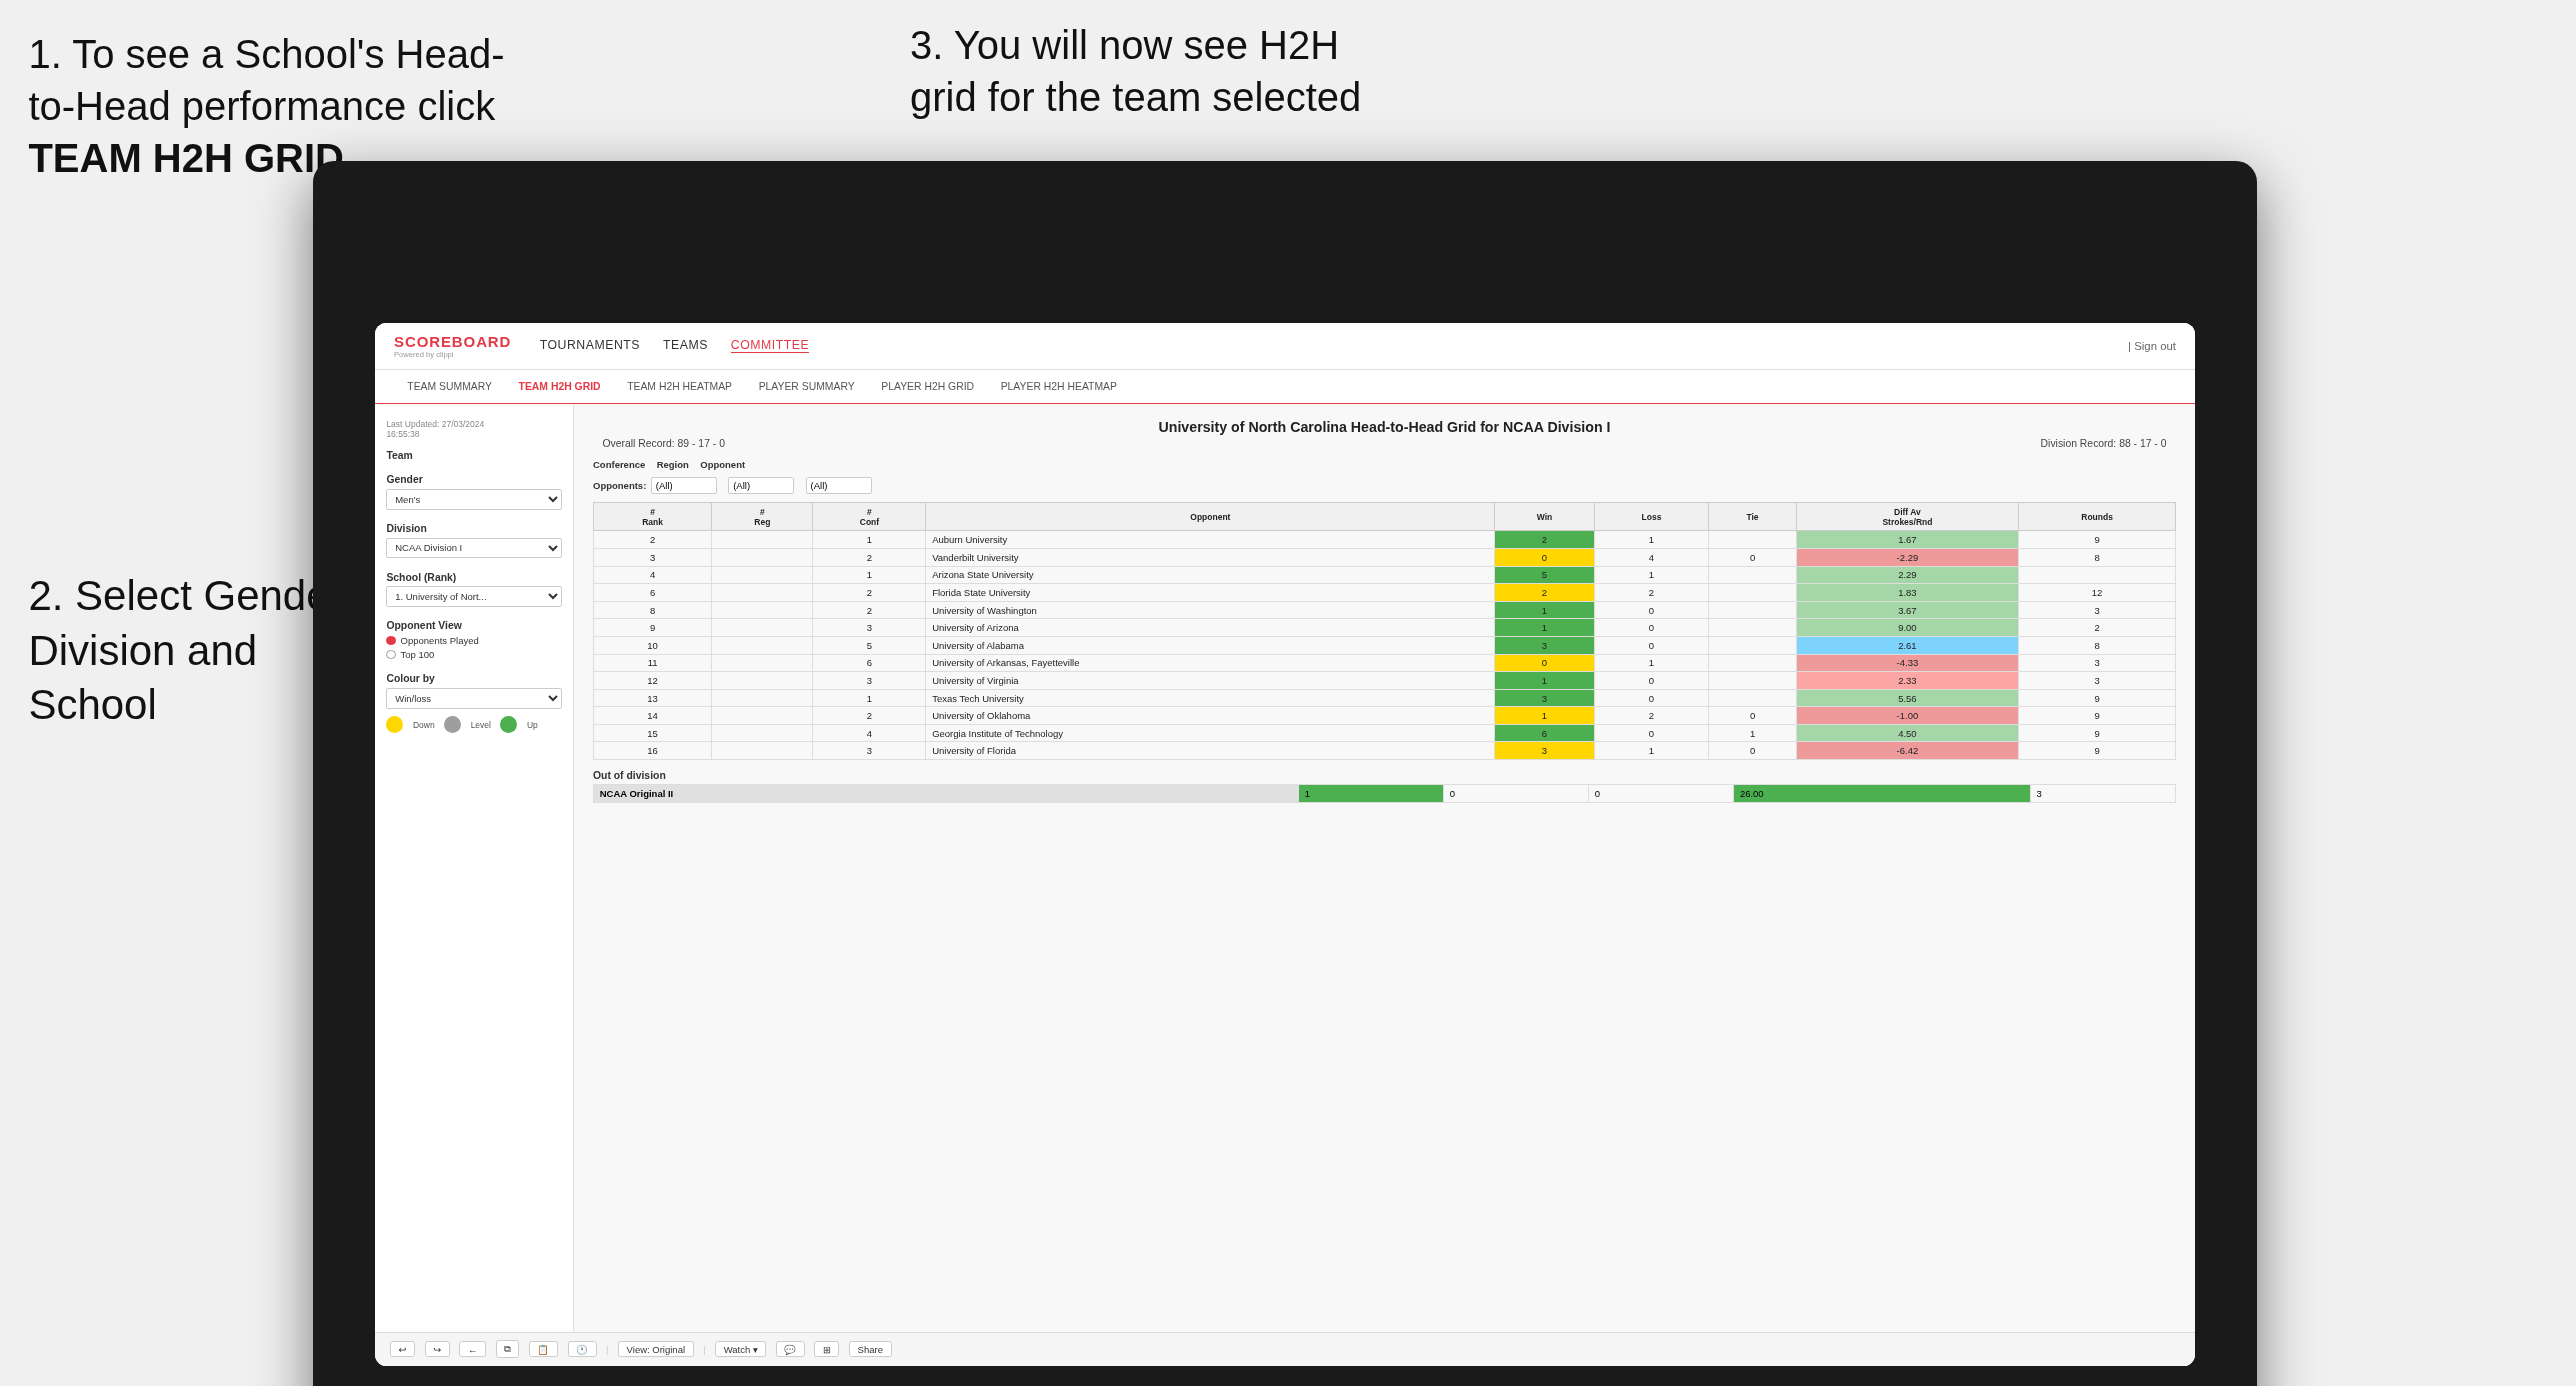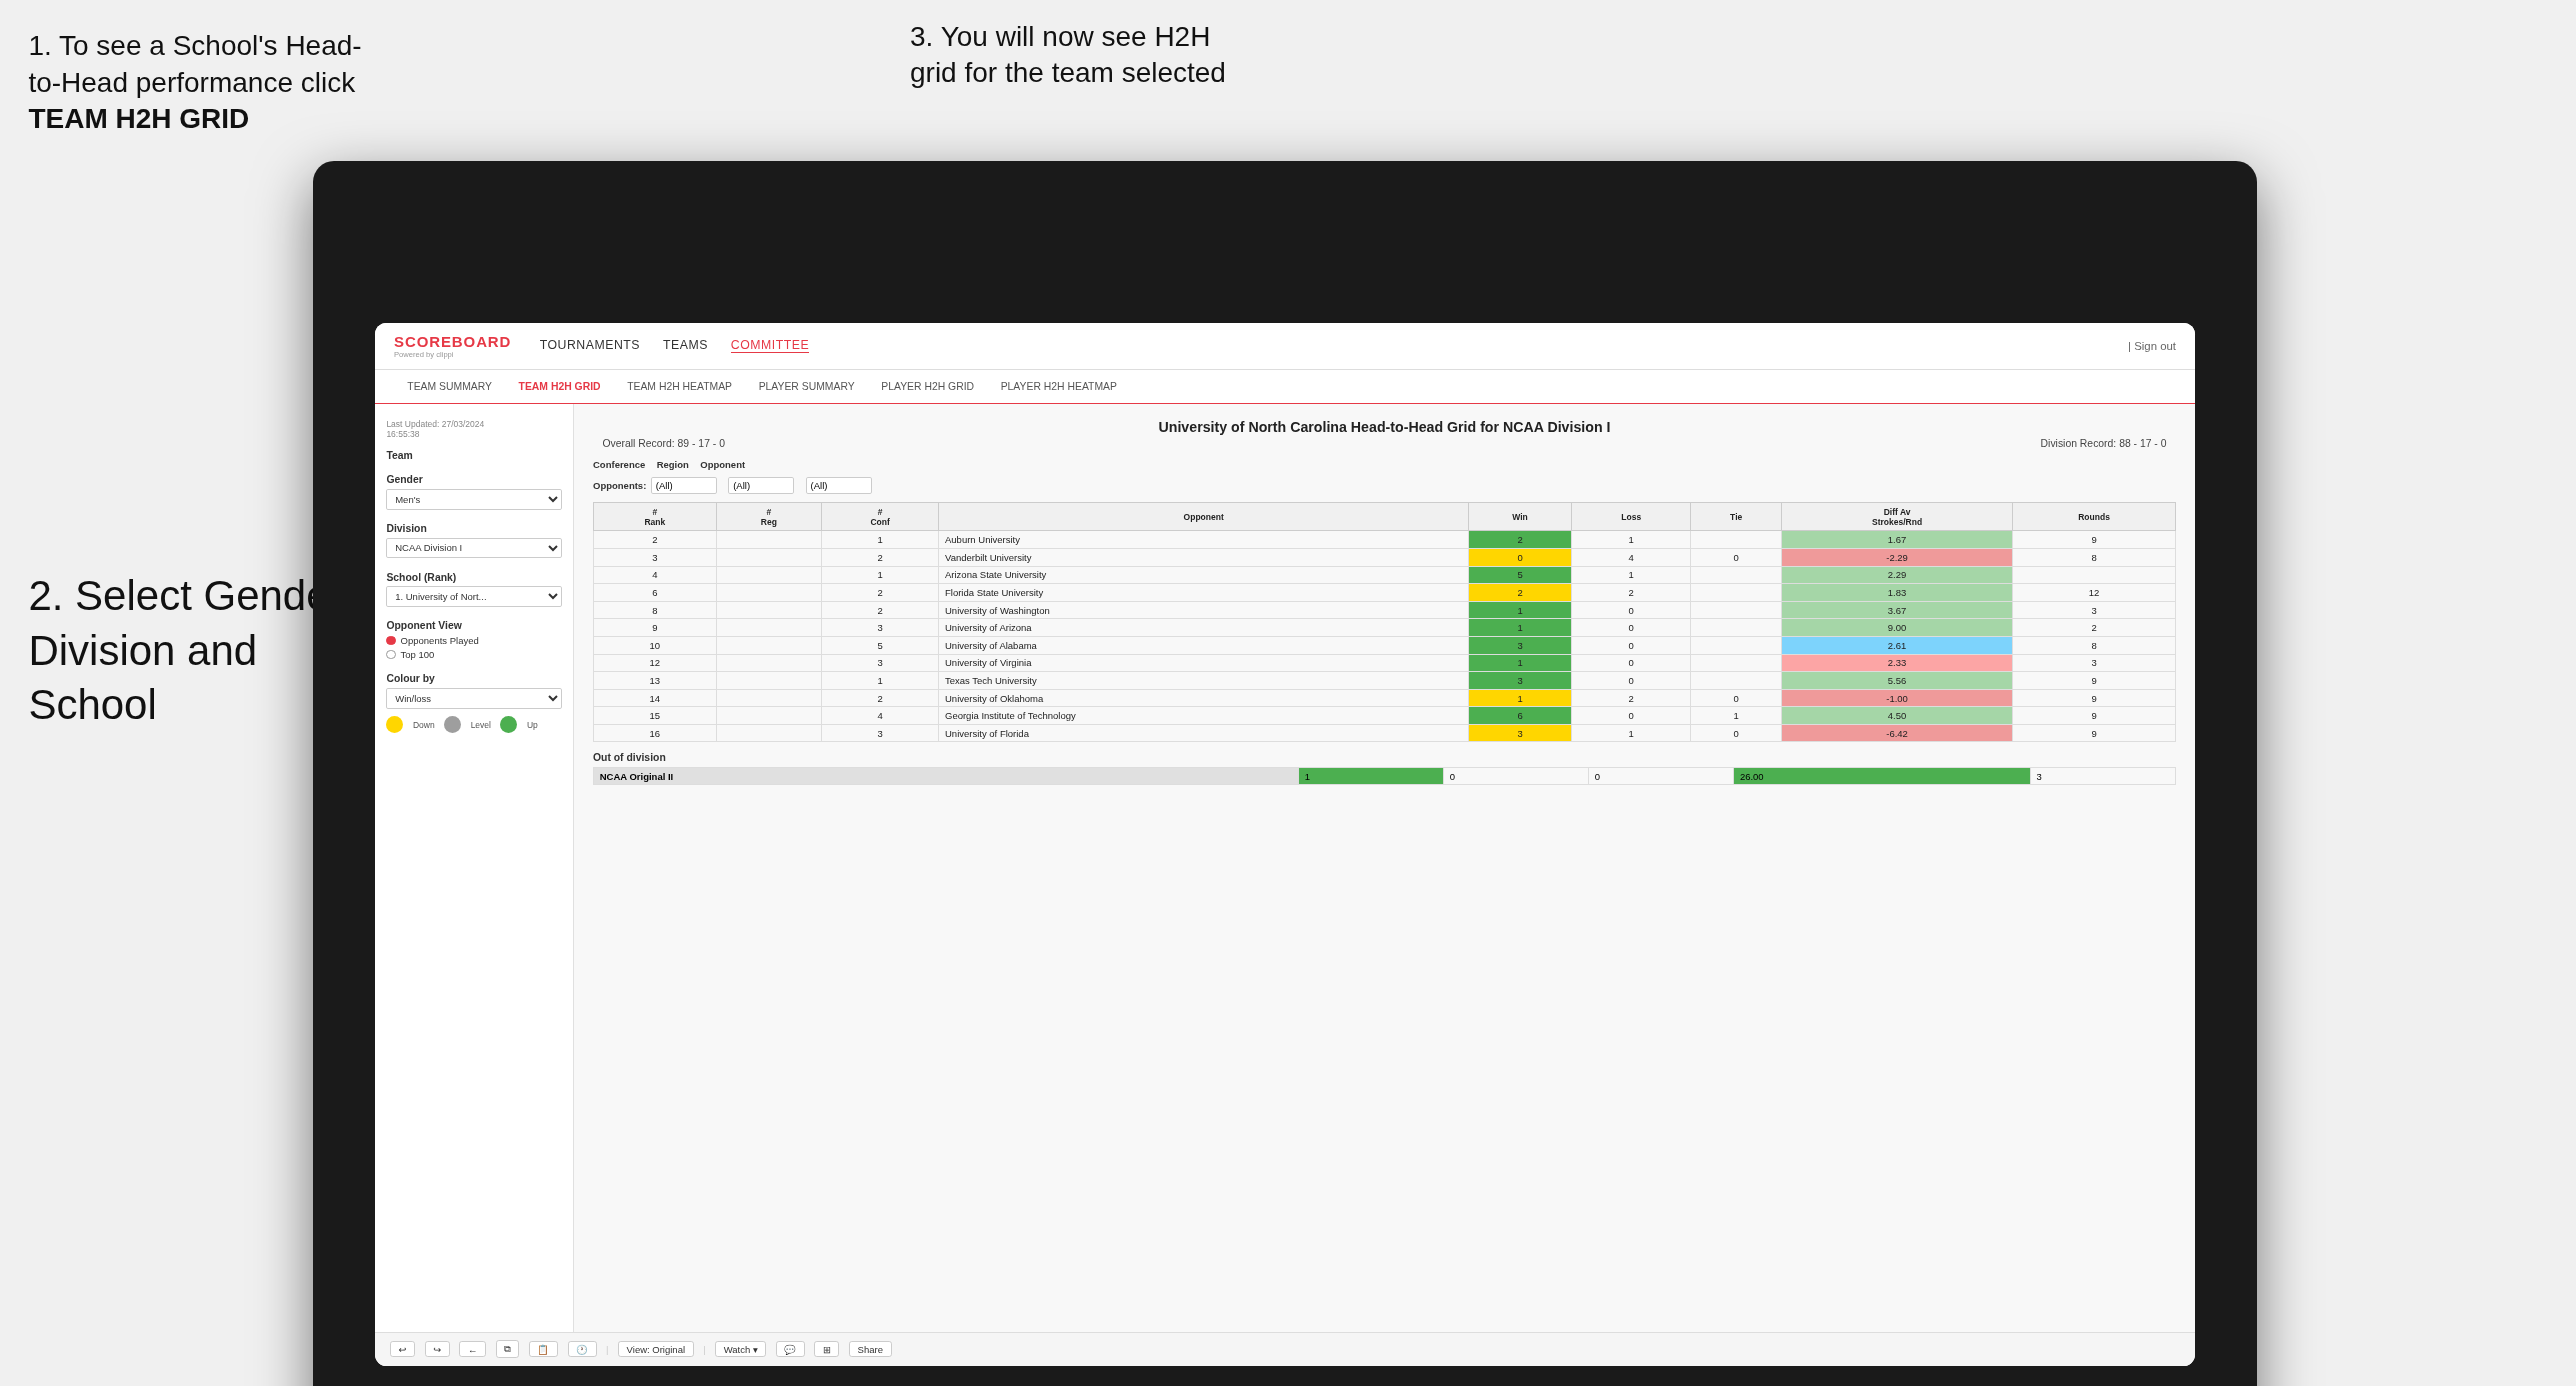--- a/index.html
+++ b/index.html
@@ -8,21 +8,21 @@
       font-family: Arial, sans-serif;
       width: 2576px;
       height: 1386px;
       position: relative;
       overflow: hidden;
     }
 
     
     .annotation {
       position: absolute;
-      font-size: 28px;
+      font-size: 40px;
       line-height: 1.3;
       color: #111;
     }
     .annotation strong { font-weight: 900; }
 
     .annotation-1 { top: 28.4px; left: 28.4px; width: 493px; }
     .annotation-2 { top: 569px; left: 28.4px; width: 436px; font-size: 42px; }
     .annotation-3 { top: 19px; left: 910px; width: 588px; }
 
     
@@ -558,20 +558,31 @@
       <td></td>
       <td>5</td>
       <td class="td-left">University of Alabama</td>
       <td style="background:#4caf50">3</td>
       <td>0</td>
       <td></td>
       <td style="background:#7dd3fc">2.61</td>
       <td>8</td>
     </tr>
               <tr>
+      <td>11</td>
+      <td></td>
+      <td>6</td>
+      <td class="td-left">University of Arkansas, Fayetteville</td>
+      <td style="background:#ffd600">0</td>
+      <td>1</td>
+      <td></td>
+      <td style="background:#ef9a9a">-4.33</td>
+      <td>3</td>
+    </tr>
+              <tr>
       <td>12</td>
       <td></td>
       <td>3</td>
       <td class="td-left">University of Virginia</td>
       <td style="background:#4caf50">1</td>
       <td>0</td>
       <td></td>
       <td style="background:#fca5a5">2.33</td>
       <td>3</td>
     </tr>

